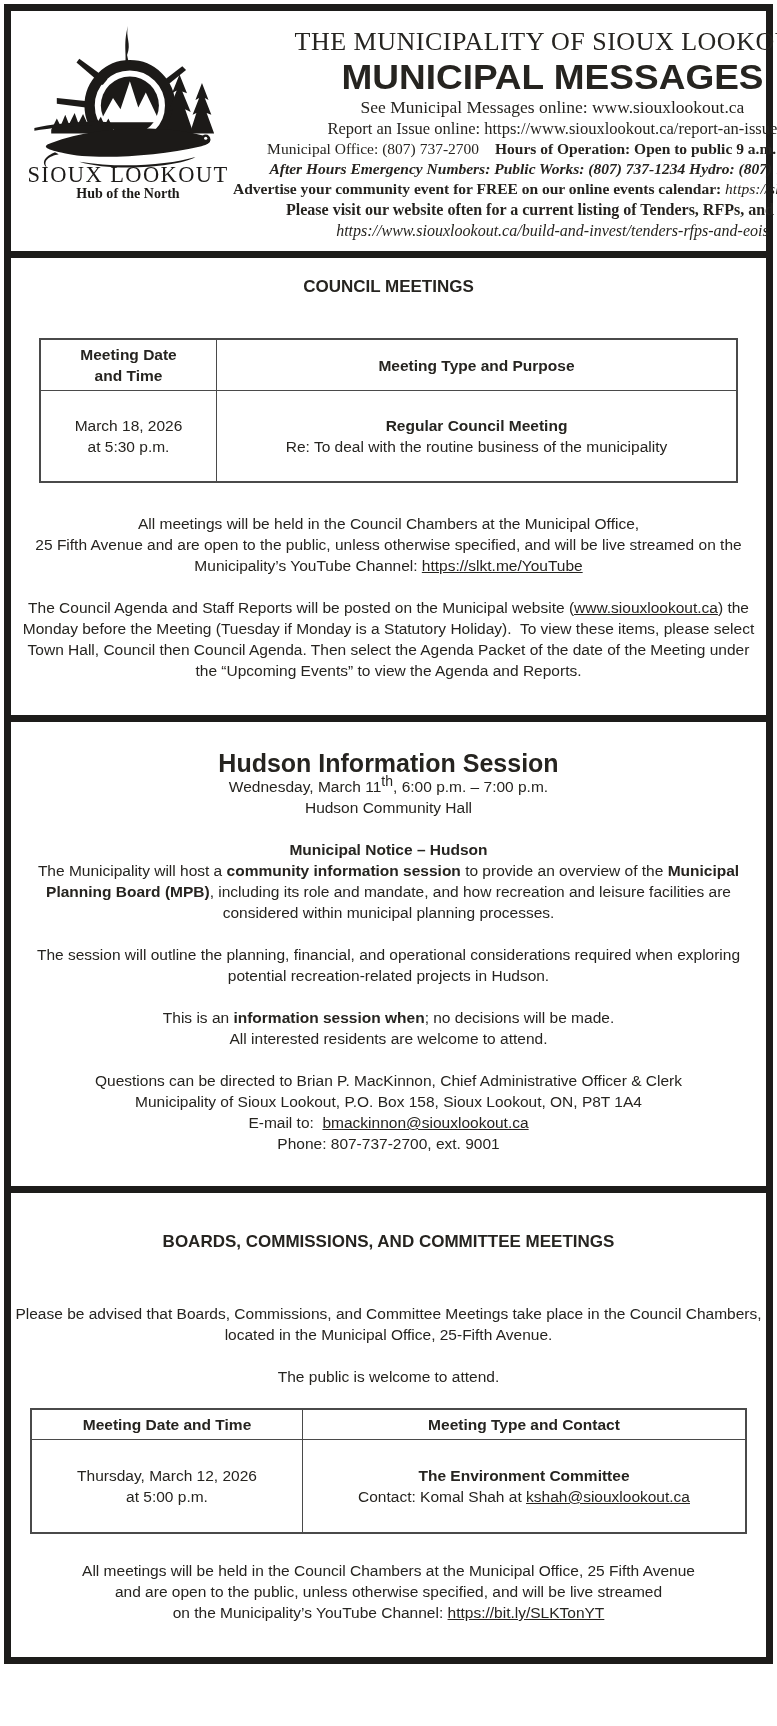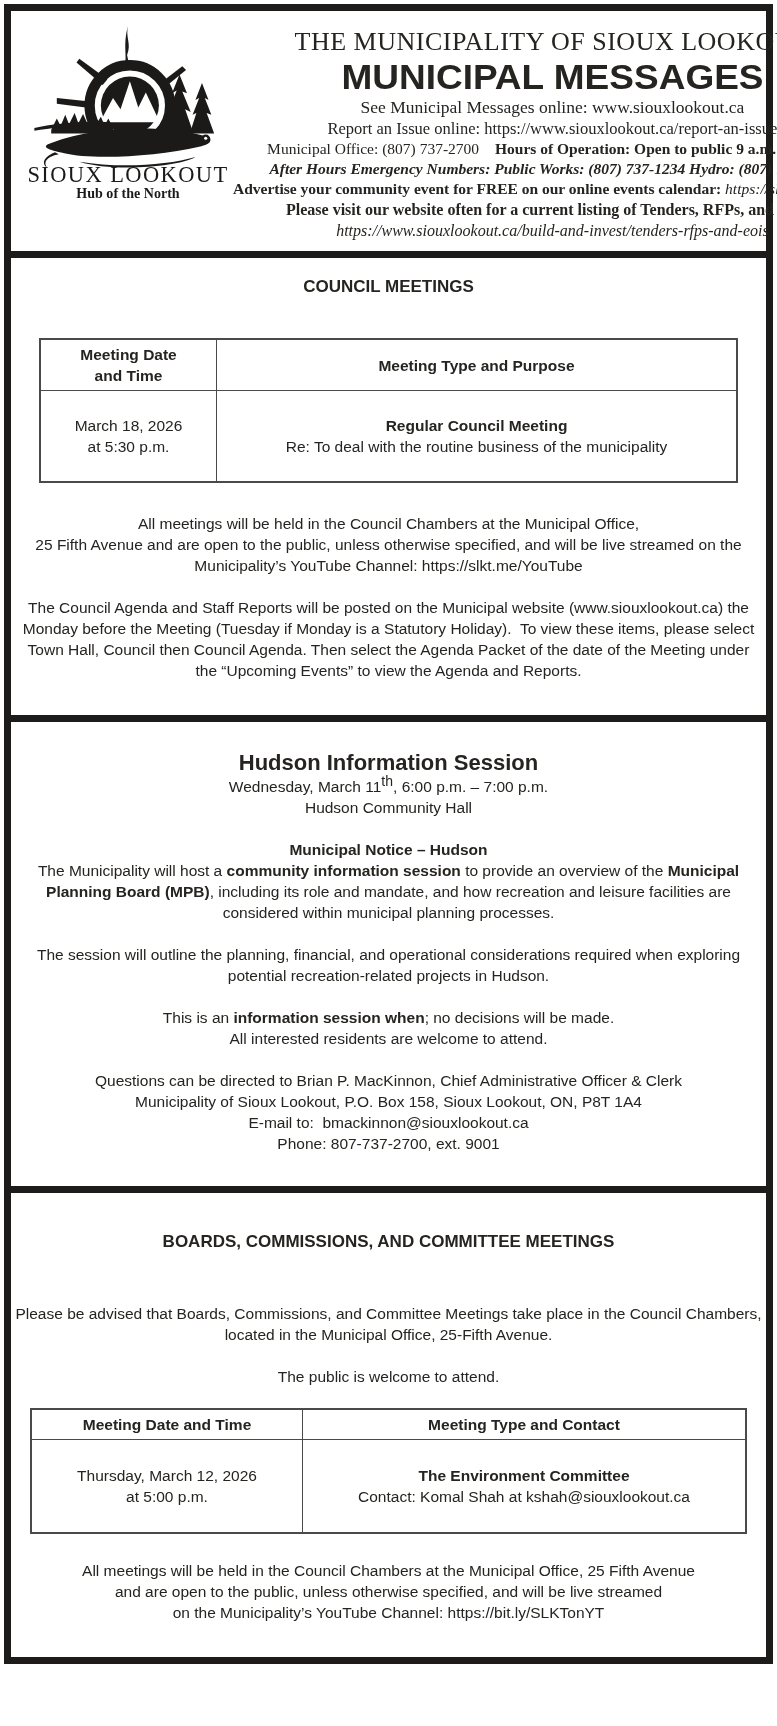--- a/index.html
+++ b/index.html
@@ -55,30 +55,30 @@
   .th-narrow{display:inline-block;max-width:112px;}
   .t2{width:717px;}
   .t2 .c1{width:258px;}
   .t2 th{height:16px;}
   .t2 td{height:84px;}
 
   
   .para{margin-top:21px;}
   .para.first{margin-top:0;}
   .line{font-size:15.5px;line-height:21px;white-space:nowrap;}
-  .seg-u{}
+  .seg-u{text-decoration:underline;}
   .seg-b{font-weight:bold;}
   sup{font-size:14px;line-height:0;}
 
   .council{padding:16px 0 34px 0;}
   .council .sec-title{margin-bottom:38px;}
   .council .after-table{margin-top:30px;}
 
   .hudson{padding:28px 0 32px 0;}
-  .hudson-title{font-weight:bold;font-size:22px;line-height:26px;}
+  .hudson-title{font-weight:bold;font-size:25px;line-height:26px;}
 
   .boards{padding:36px 0 34px 0;}
   .boards .sec-title{margin-bottom:48px;}
   .boards .after-table{margin-top:26px;}
   .boards .mtable{margin-top:21px;}
 
   
   .logo-wrap svg{display:block;}
 </style>
 </head>

